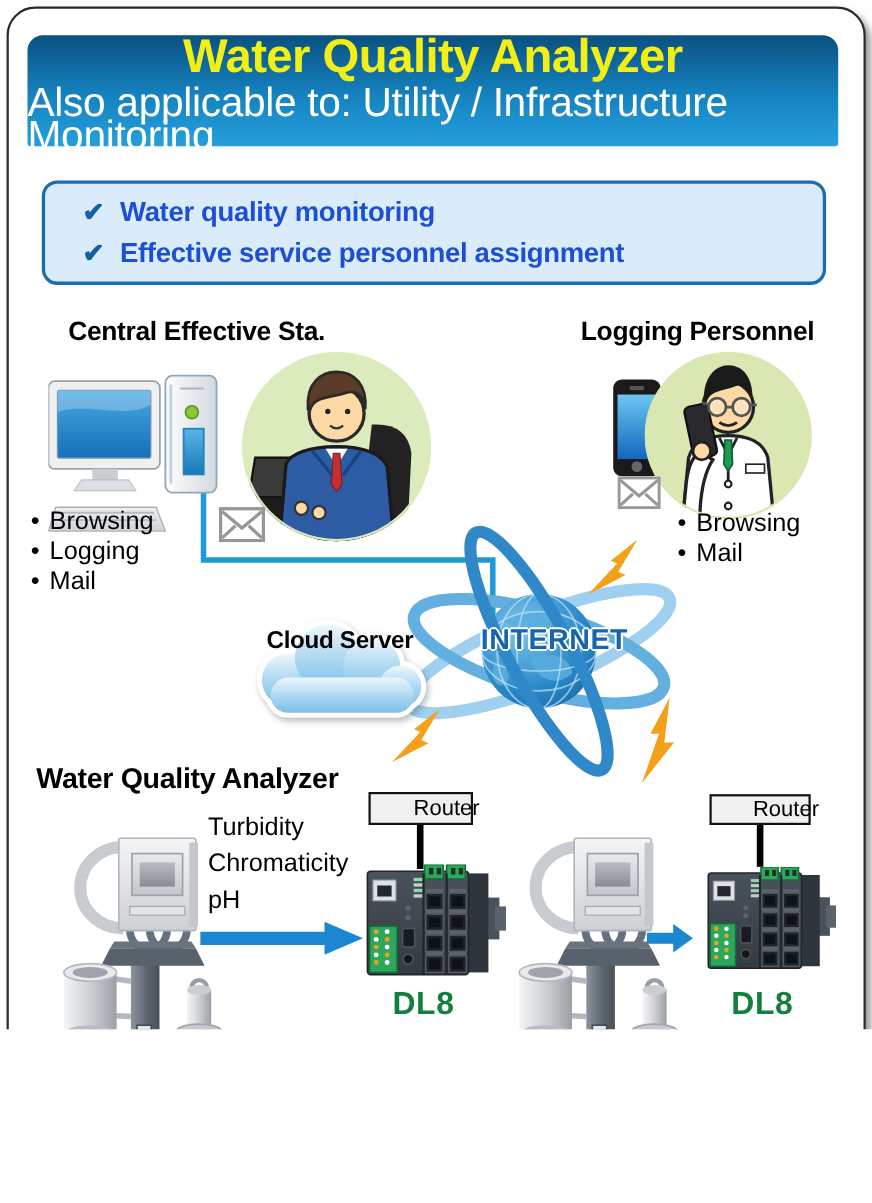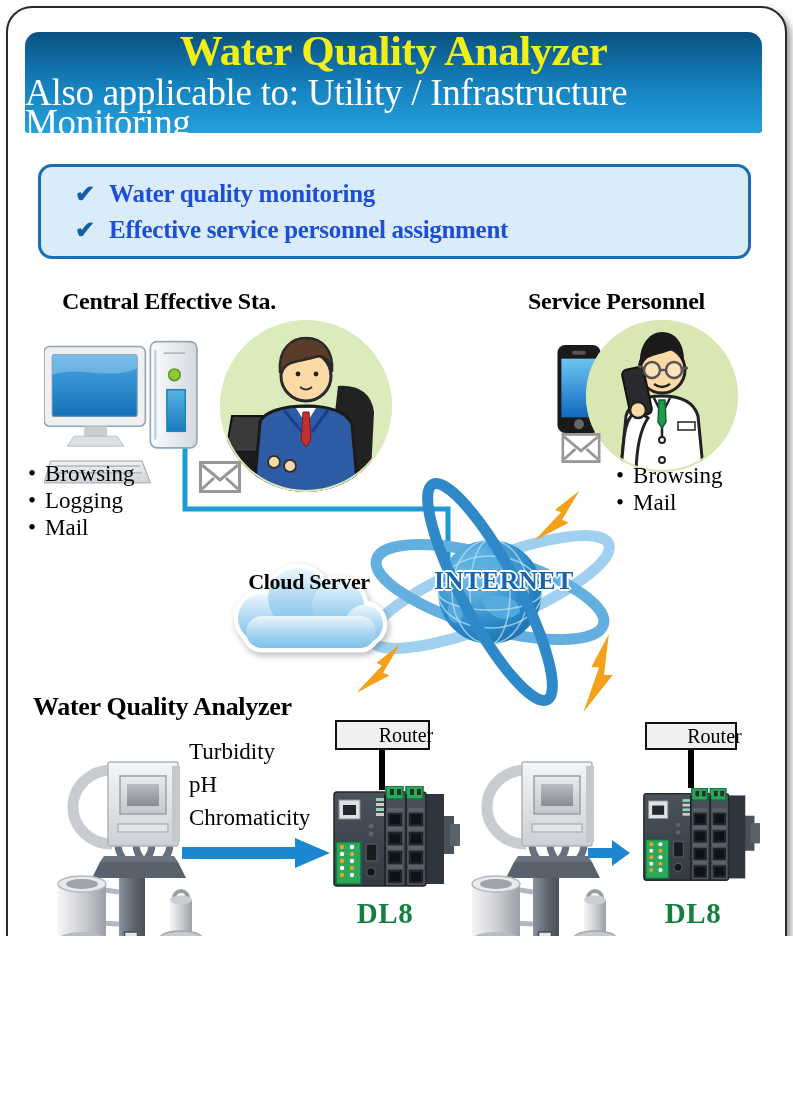--- a/index.html
+++ b/index.html
@@ -1,17 +1,17 @@
 <!DOCTYPE html>
 <html><head>
 <meta charset="utf-8">
 <style>
   html,body{margin:0;padding:0;background:#fff;}
   .page{position:relative;width:793px;height:936px;background:#fff;overflow:hidden;
-        font-family:Liberation Serif, serif;}
+        font-family:Liberation Sans, sans-serif;}
   .frame{position:absolute;left:6px;top:6px;width:777px;height:1078px;border:2px solid #2a2a2a;
          border-radius:26px;box-shadow:4px 5px 7px rgba(0,0,0,.40);background:#fff;}
   .abs{position:absolute;}
   .hdr{left:25px;top:32px;width:737px;height:101px;border-radius:14px 14px 3px 3px;
        background:linear-gradient(180deg,#0a5181 0%,#1583c0 55%,#25a0dc 100%);
        display:flex;flex-direction:column;align-items:center;justify-content:center;gap:4px;}
   .hdr-title{color:#f2ef16;font-size:43px;font-weight:bold;letter-spacing:-.5px;line-height:46px;}
   .hdr-sub{color:#fff;font-size:37px;line-height:30px;letter-spacing:-.3px;}
   .features{left:38px;top:164px;width:713px;height:95px;background:#daecf9;border:3px solid #1a6db3;
             border-radius:14px;display:flex;flex-direction:column;justify-content:center;gap:8px;padding-left:34px;box-sizing:border-box;}
@@ -308,21 +308,21 @@
     <div class="bullet-row">
         <span>•</span>
         <span>Logging</span>
       </div>
     <div class="bullet-row">
         <span>•</span>
         <span>Mail</span>
       </div>
   </div>
 
-  <div class="abs sec-title" style="left:528px;top:288px;">Service Personnel</div>
+  <div class="abs sec-title" style="left:528px;top:288px;">Logging Personnel</div>
 
   <svg class="abs" style="left:556px;top:344px;width:46px;height:90px" viewBox="0 0 46 92">
     <rect x="1" y="1" width="44" height="90" rx="8" fill="#1a1a1a"></rect>
     <rect x="16" y="7" width="14" height="4" rx="2" fill="#555"></rect>
     <rect x="5" y="15" width="36" height="60" fill="url(#gPhoneScr)"></rect>
     <circle cx="23" cy="82" r="5" fill="#666"></circle>
   </svg>
 
   <svg class="abs" style="left:586px;top:318px;width:152px;height:160px" viewBox="0 0 152 160">
     <clipPath id="clipA2">
@@ -413,22 +413,22 @@
 
   <svg class="abs" style="left:28px;top:752px;width:208px;height:312px" viewBox="0 0 208 312">
       <use href="#sym-analyzer"></use>
     </svg>
   <svg class="abs" style="left:442px;top:752px;width:208px;height:312px" viewBox="0 0 208 312">
       <use href="#sym-analyzer"></use>
     </svg>
 
   <div class="abs params" style="left:189px;top:735px;">
     <div>Turbidity</div>
+    <div>Chromaticity</div>
     <div>pH</div>
-    <div>Chromaticity</div>
   </div>
 
   <svg class="abs" style="left:182px;top:838px;width:148px;height:30px" viewBox="0 0 148 30">
     <polygon points="0,9 113,9 113,0 148,15 113,30 113,21 0,21" fill="#1b87d1"></polygon>
   </svg>
   <svg class="abs" style="left:588px;top:840px;width:42px;height:26px" viewBox="0 0 42 26">
     <polygon points="0,8 24,8 24,0 42,13 24,26 24,18 0,18" fill="#1b87d1"></polygon>
   </svg>
 
   <div class="abs router" style="left:335px;top:720px;width:95px;height:30px;">Router</div>

